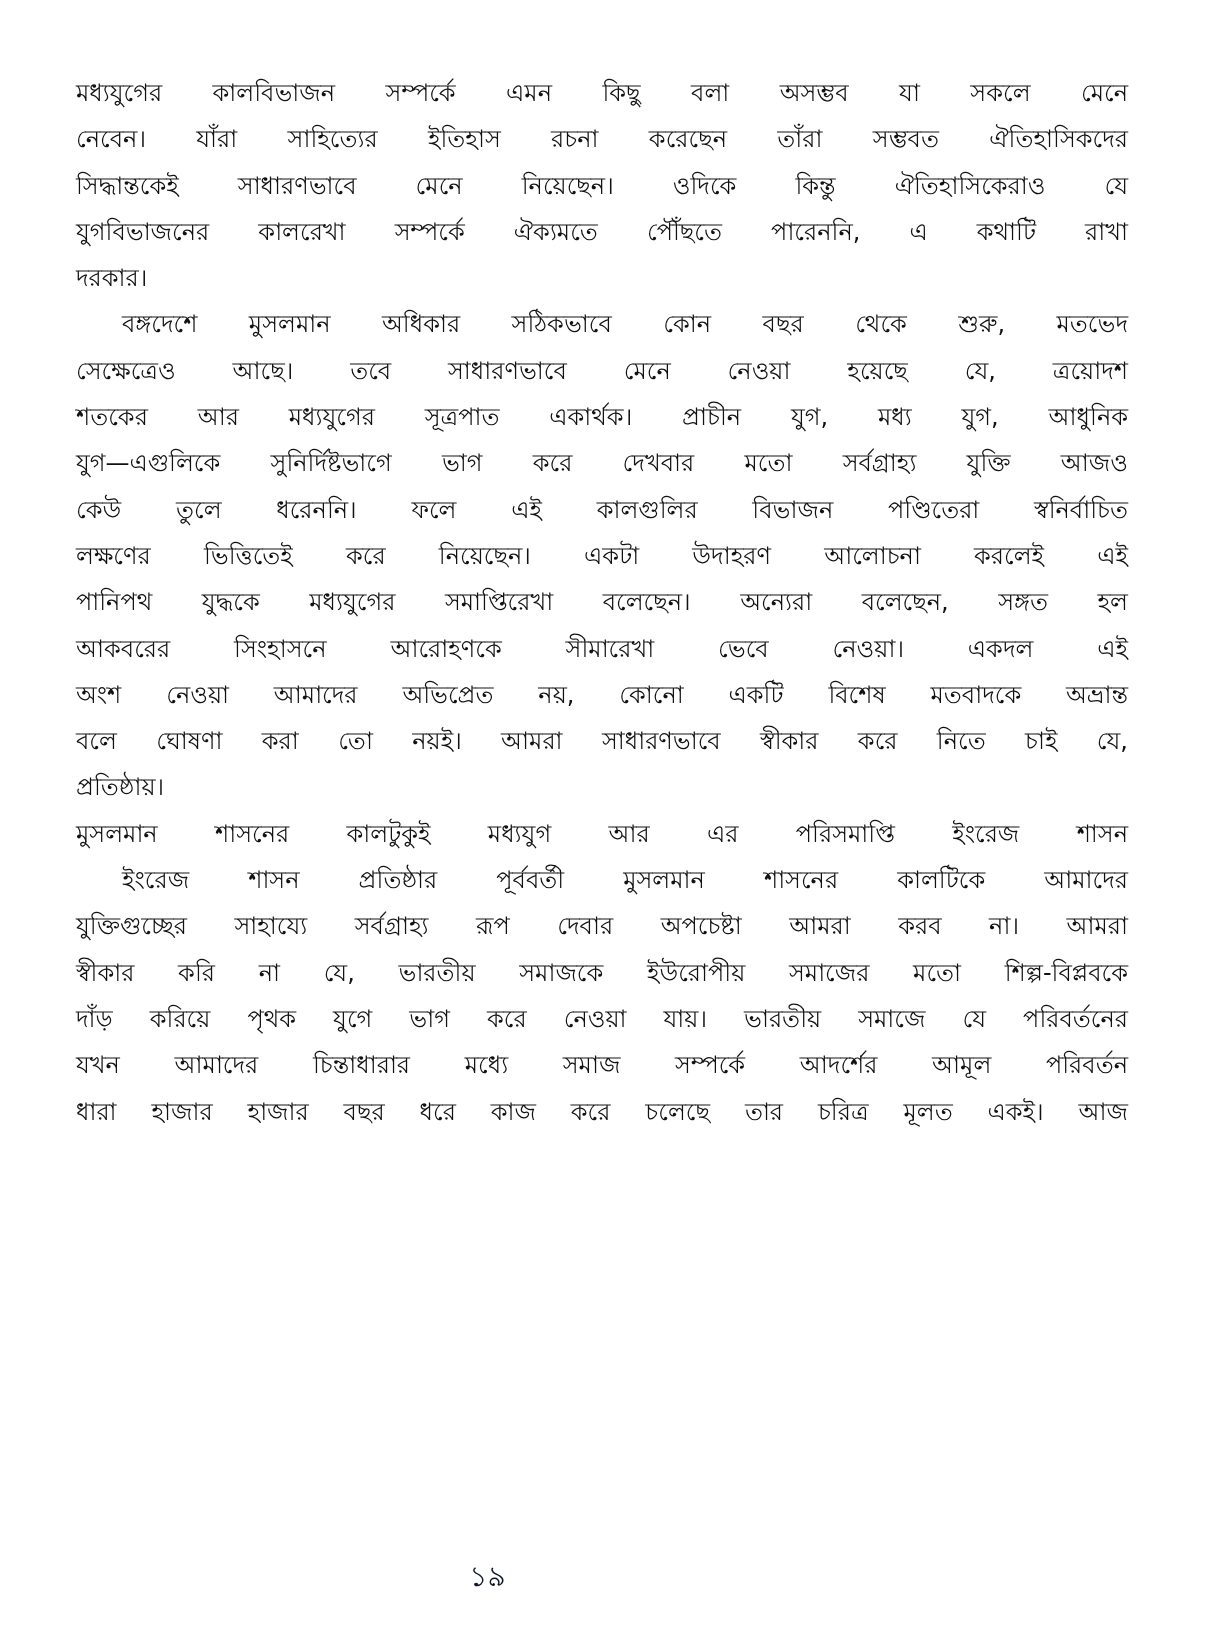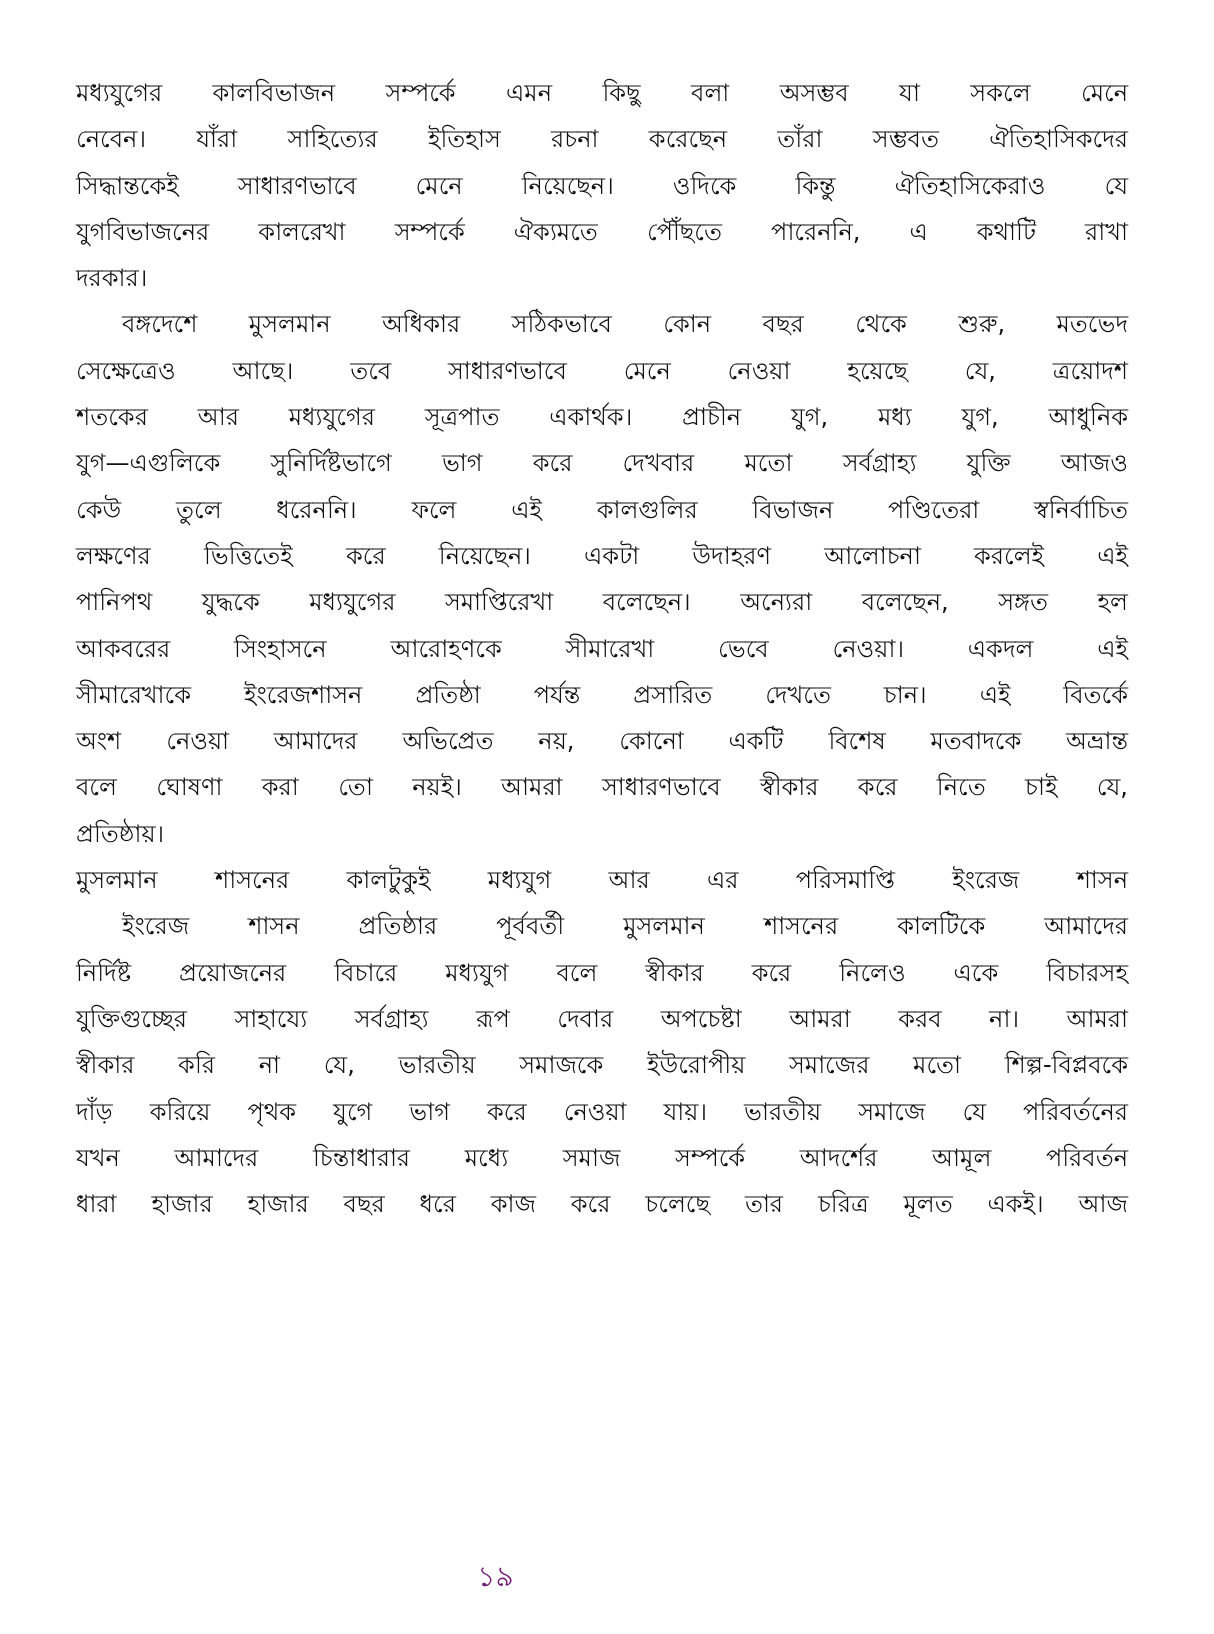--- a/index.html
+++ b/index.html
@@ -36,27 +36,27 @@
       overflow: visible;
     }
     .line.last {
       text-align-last: left;
     }
     .line.indent {
       padding-left: 46px;
     }
     .page-number {
       position: absolute;
-      left: 8px;
+      left: 0;
       width: 975px;
       top: 1555px;
       text-align: center;
       font-family: "DejaVu Sans", sans-serif;
       font-size: 28px;
-      color: #701a75;
+      color: #0f172a;
     }
   </style>
 </head>
 <body>
 
 <div class="page">
   <p>
     <span class="line">মধ্যযুগের কালবিভাজন সম্পর্কে এমন কিছু বলা অসম্ভব যা সকলে মেনে</span>
     <span class="line">নেবেন। যাঁরা সাহিত্যের ইতিহাস রচনা করেছেন তাঁরা সম্ভবত ঐতিহাসিকদের</span>
     <span class="line">সিদ্ধান্তকেই সাধারণভাবে মেনে নিয়েছেন। ওদিকে কিন্তু ঐতিহাসিকেরাও যে</span>
@@ -65,29 +65,27 @@
   </p>
   <p>
     <span class="line indent">বঙ্গদেশে মুসলমান অধিকার সঠিকভাবে কোন বছর থেকে শুরু, মতভেদ</span>
     <span class="line">সেক্ষেত্রেও আছে। তবে সাধারণভাবে মেনে নেওয়া হয়েছে যে, ত্রয়োদশ</span>
     <span class="line">শতকের আর মধ্যযুগের সূত্রপাত একার্থক। প্রাচীন যুগ, মধ্য যুগ, আধুনিক</span>
     <span class="line">যুগ—এগুলিকে সুনির্দিষ্টভাগে ভাগ করে দেখবার মতো সর্বগ্রাহ্য যুক্তি আজও</span>
     <span class="line">কেউ তুলে ধরেননি। ফলে এই কালগুলির বিভাজন পণ্ডিতেরা স্বনির্বাচিত</span>
     <span class="line">লক্ষণের ভিত্তিতেই করে নিয়েছেন। একটা উদাহরণ আলোচনা করলেই এই</span>
     <span class="line">পানিপথ যুদ্ধকে মধ্যযুগের সমাপ্তিরেখা বলেছেন। অন্যেরা বলেছেন, সঙ্গত হল</span>
     <span class="line">আকবরের সিংহাসনে আরোহণকে সীমারেখা ভেবে নেওয়া। একদল এই</span>
-    <span class="line">সীমারেখাকে ইংরেজশাসন প্রতিষ্ঠা পর্যন্ত প্রসারিত দেখতে চান। এই বিতর্কে</span>
     <span class="line">অংশ নেওয়া আমাদের অভিপ্রেত নয়, কোনো একটি বিশেষ মতবাদকে অভ্রান্ত</span>
     <span class="line">বলে ঘোষণা করা তো নয়ই। আমরা সাধারণভাবে স্বীকার করে নিতে চাই যে,</span>
     <span class="line last">প্রতিষ্ঠায়।</span>
     <span class="line">মুসলমান শাসনের কালটুকুই মধ্যযুগ আর এর পরিসমাপ্তি ইংরেজ শাসন</span>
   </p>
   <p>
     <span class="line indent">ইংরেজ শাসন প্রতিষ্ঠার পূর্ববর্তী মুসলমান শাসনের কালটিকে আমাদের</span>
-    <span class="line">নির্দিষ্ট প্রয়োজনের বিচারে মধ্যযুগ বলে স্বীকার করে নিলেও একে বিচারসহ</span>
     <span class="line">যুক্তিগুচ্ছের সাহায্যে সর্বগ্রাহ্য রূপ দেবার অপচেষ্টা আমরা করব না। আমরা</span>
     <span class="line">স্বীকার করি না যে, ভারতীয় সমাজকে ইউরোপীয় সমাজের মতো শিল্প-বিপ্লবকে</span>
     <span class="line">দাঁড় করিয়ে পৃথক যুগে ভাগ করে নেওয়া যায়। ভারতীয় সমাজে যে পরিবর্তনের</span>
     <span class="line">যখন আমাদের চিন্তাধারার মধ্যে সমাজ সম্পর্কে আদর্শের আমূল পরিবর্তন</span>
     <span class="line">ধারা হাজার হাজার বছর ধরে কাজ করে চলেছে তার চরিত্র মূলত একই। আজ</span>
   </p>
 </div>
 
 <div class="page-number">১৯</div>
 

